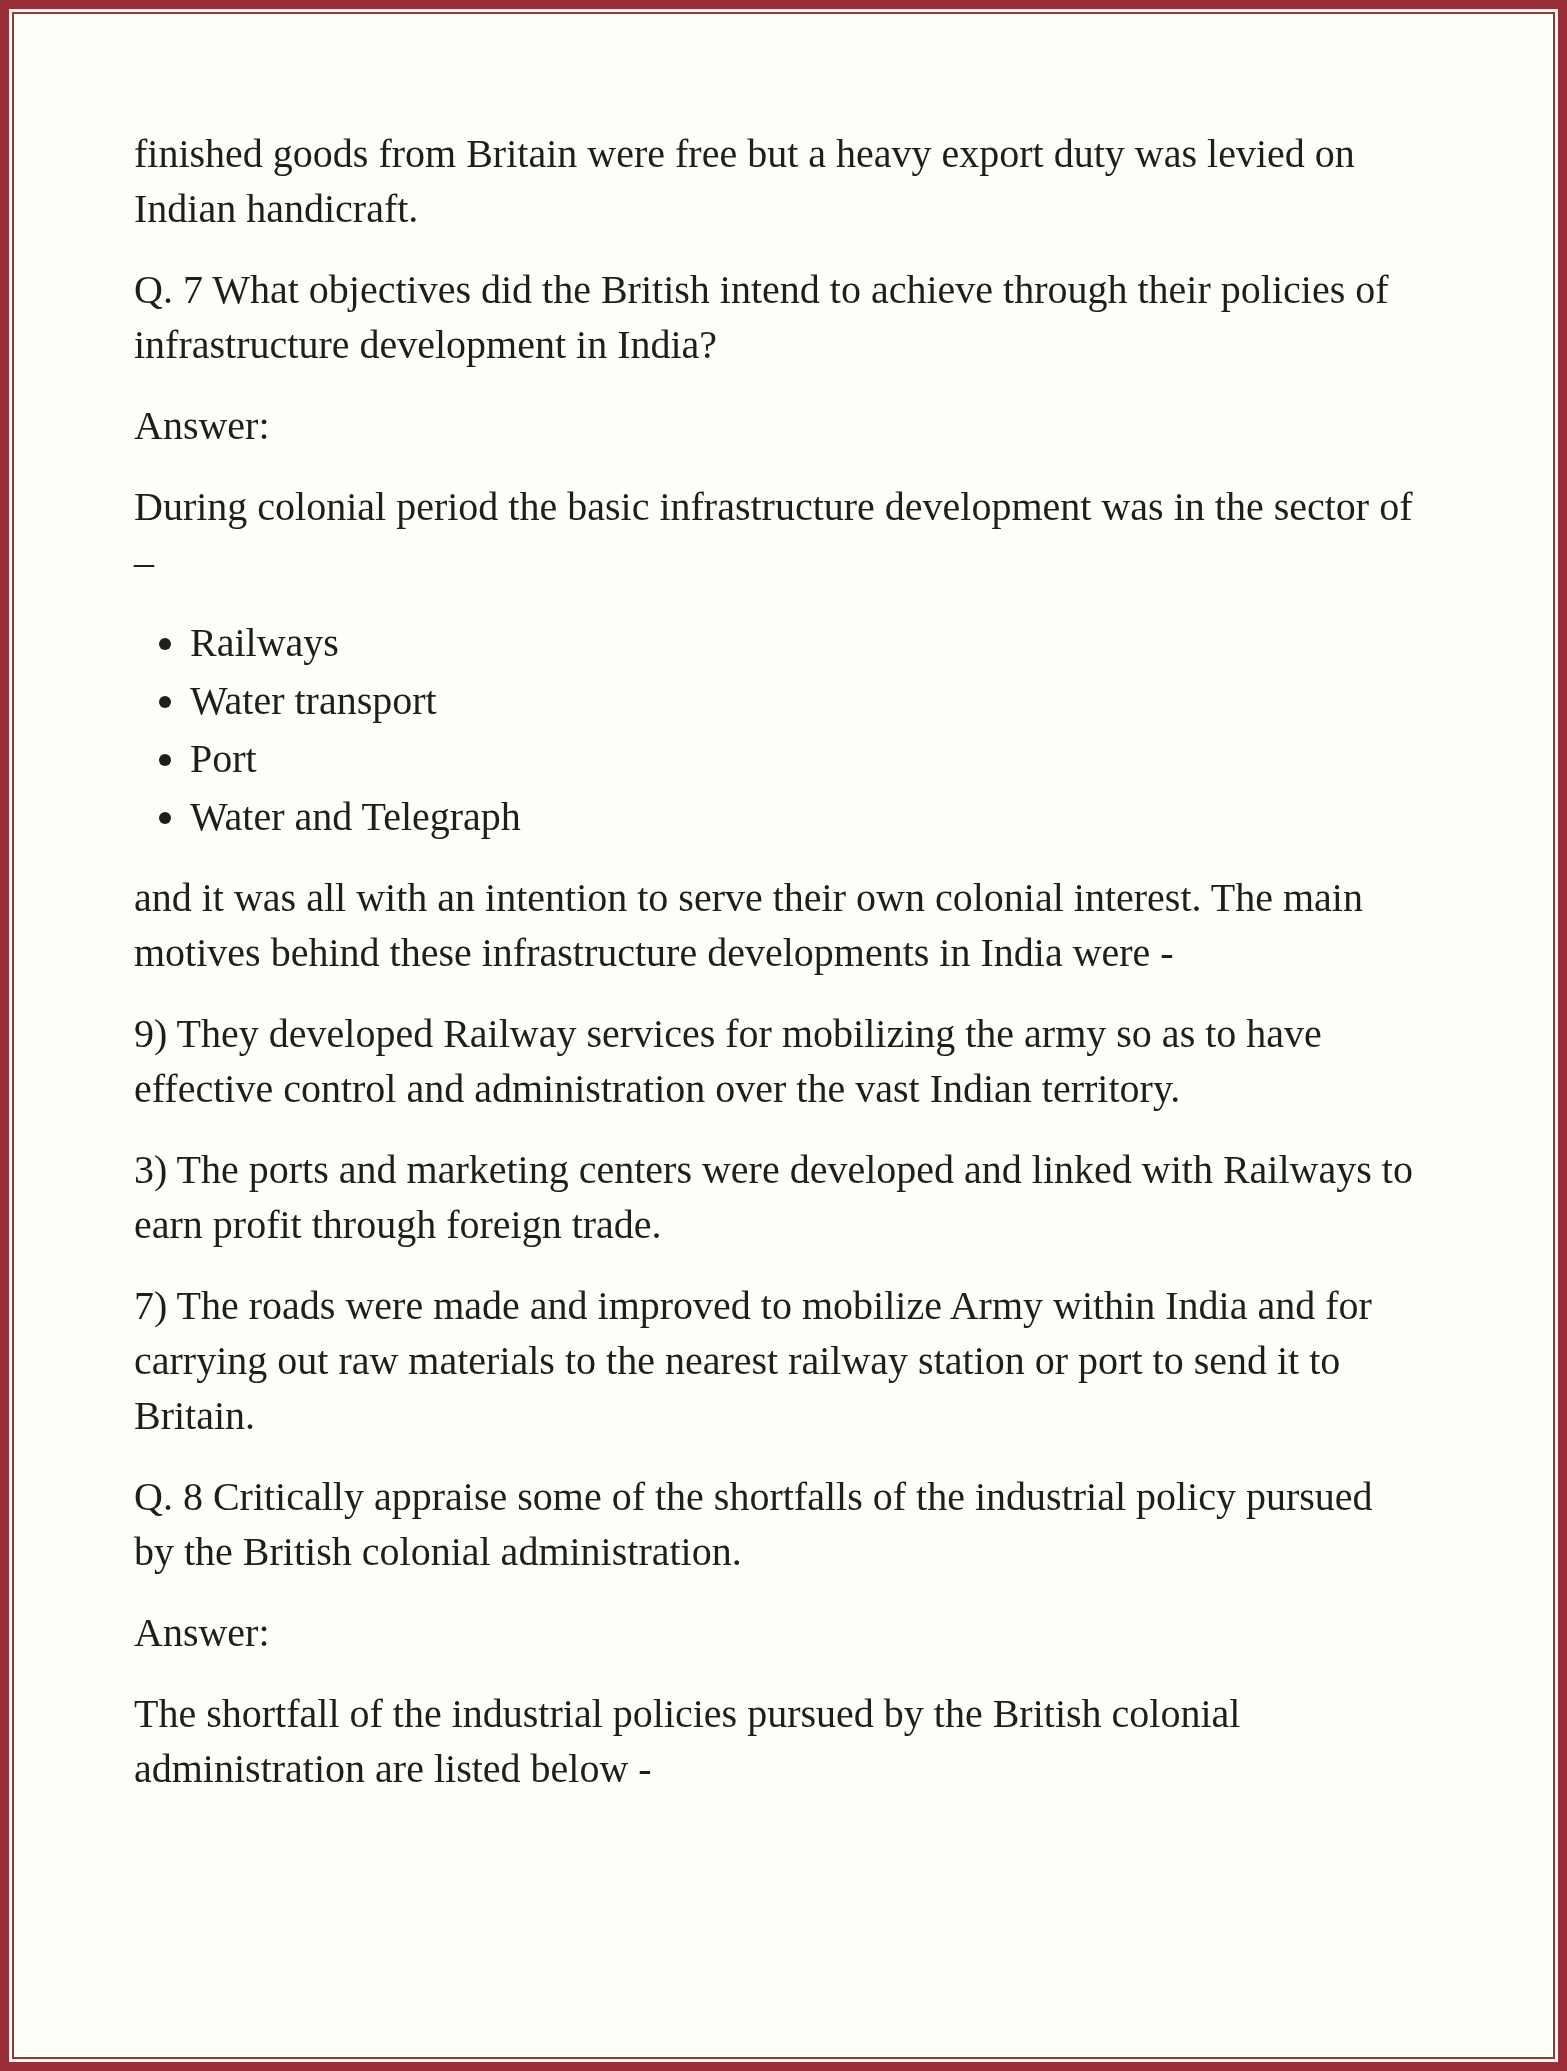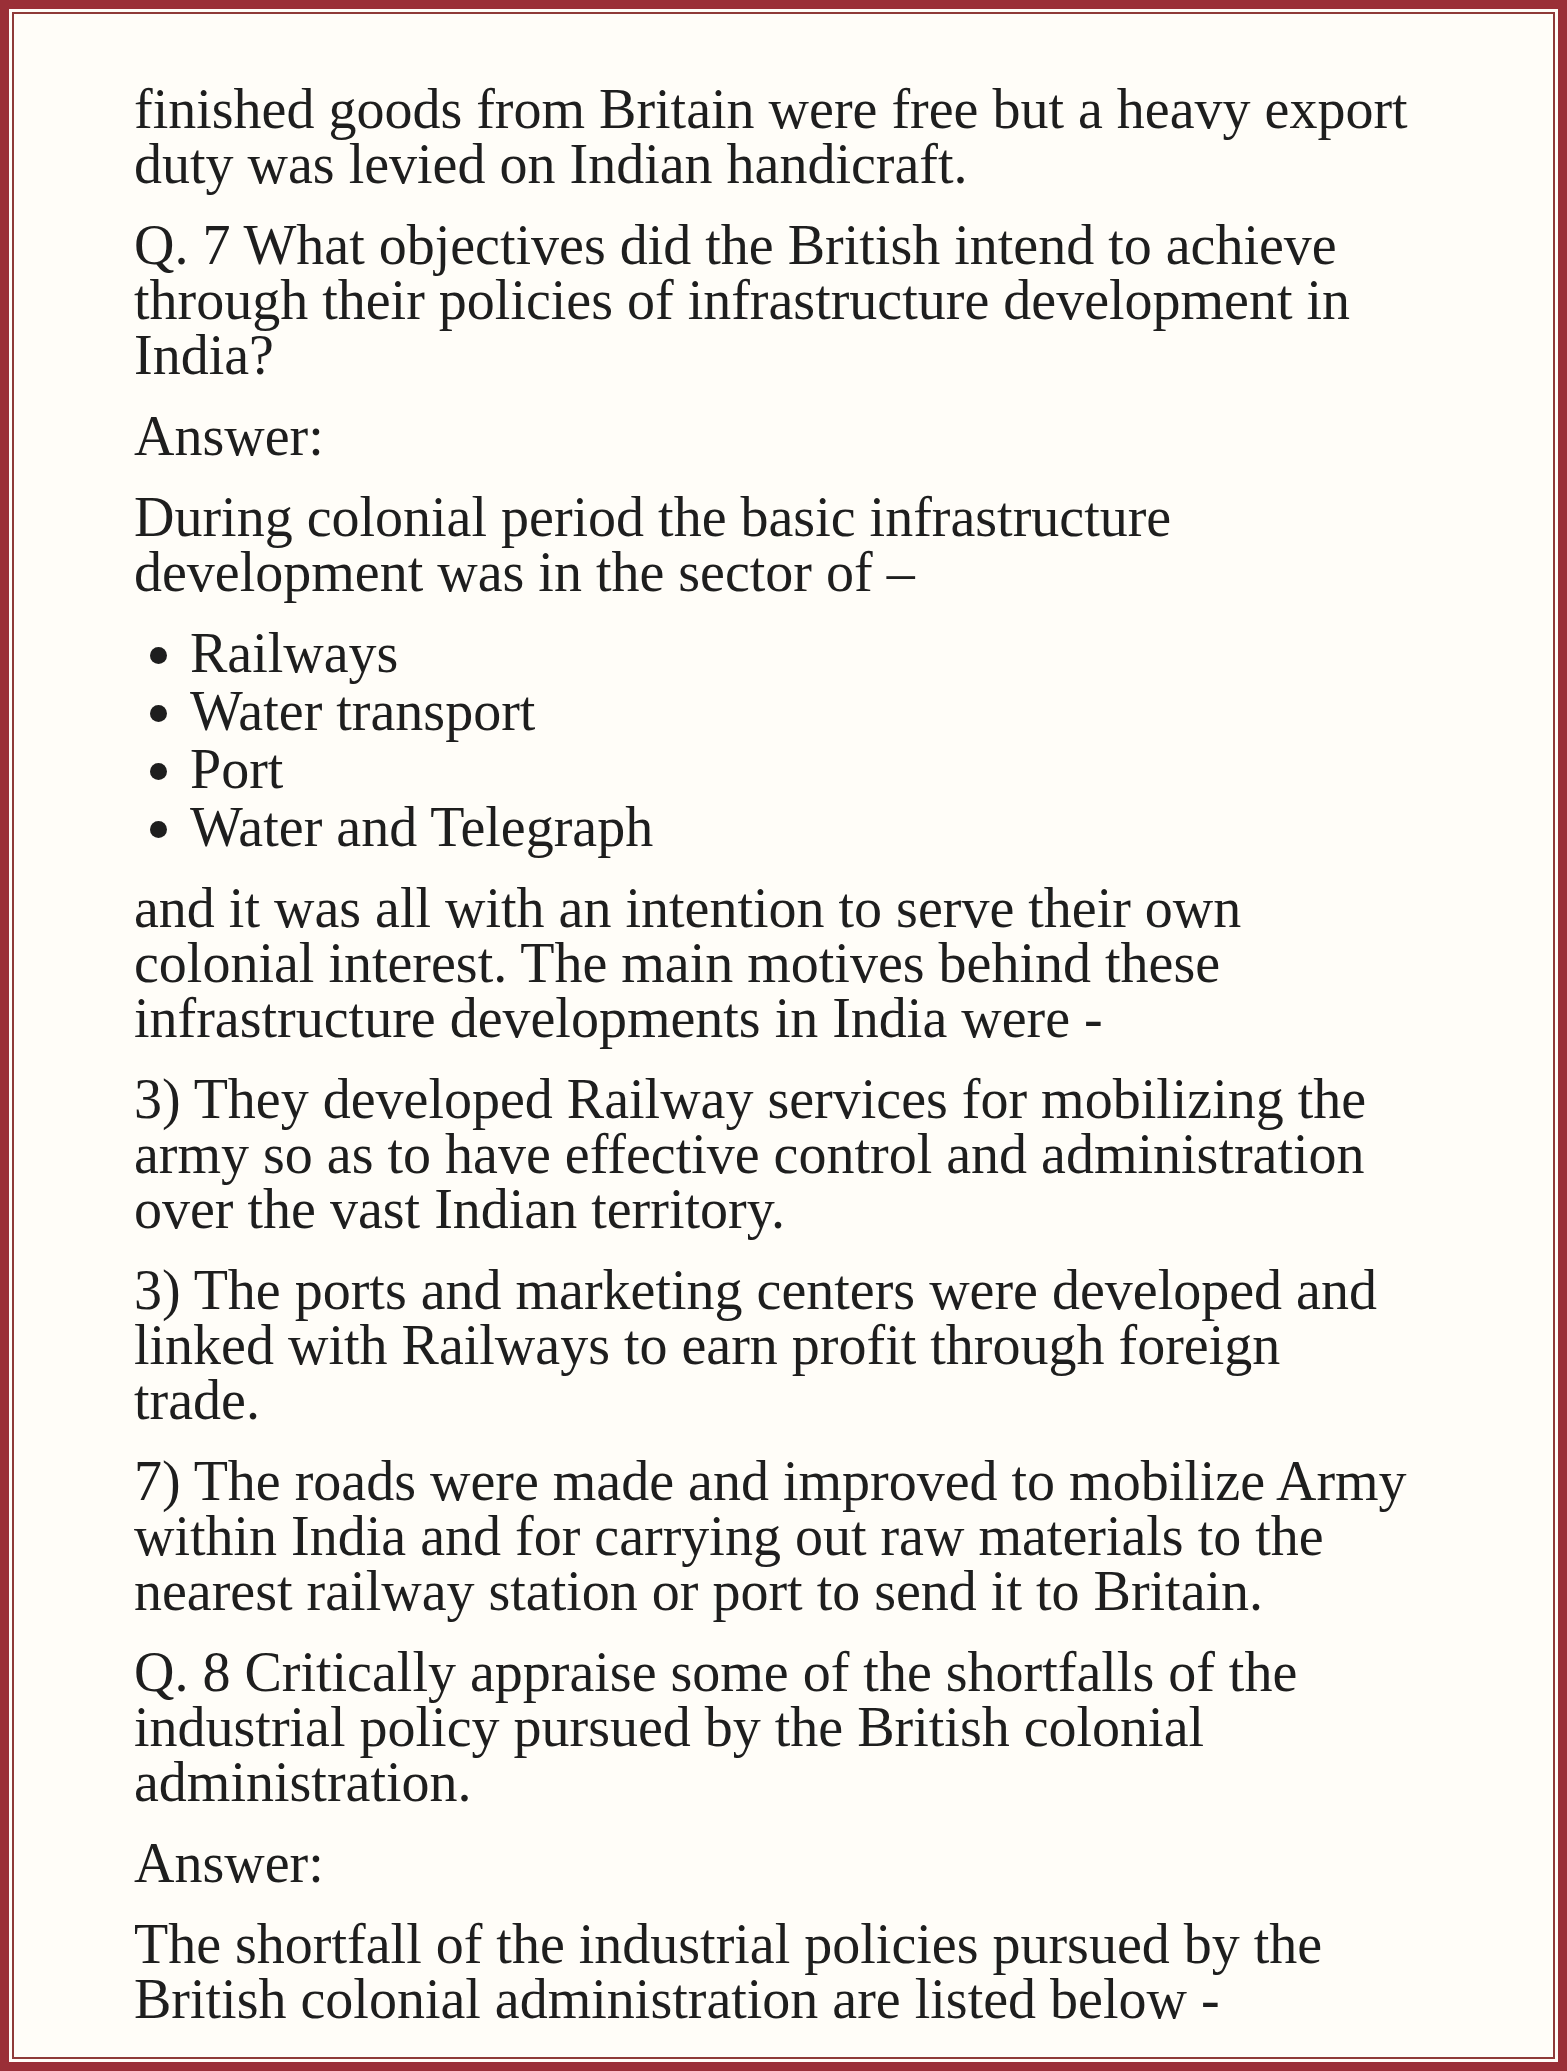--- a/index.html
+++ b/index.html
@@ -21,23 +21,23 @@
   }
   .inner-frame {
     box-sizing: border-box;
     width: 100%;
     height: 100%;
     border: 2px solid #8f3a38;
     overflow: hidden;
   }
   .doc-content {
     box-sizing: border-box;
-    padding: 68px 139px 0 120px;
+    padding: 112px 139px 0 120px;
     font-family: "Liberation Serif", "DejaVu Serif", serif;
-    font-size: 56px;
+    font-size: 40px;
     line-height: 55px;
     color: #1e1e1e;
   }
   .doc-content p {
     margin: 0 0 26px 0;
   }
   ul.sector-list {
     margin: 26px 0 26px 0;
     padding-left: 56px;
     list-style: disc;
@@ -64,21 +64,21 @@
 
       <ul class="sector-list">
         <li>Railways</li>
         <li>Water transport</li>
         <li>Port</li>
         <li>Water and Telegraph</li>
       </ul>
 
       <p>and it was all with an intention to serve their own colonial interest. The main motives behind these infrastructure developments in India were -</p>
 
-      <p>3) They developed Railway services for mobilizing the army so as to have effective control and administration over the vast Indian territory.</p>
+      <p>9) They developed Railway services for mobilizing the army so as to have effective control and administration over the vast Indian territory.</p>
 
       <p>3) The ports and marketing centers were developed and linked with Railways to earn profit through foreign trade.</p>
 
       <p>7) The roads were made and improved to mobilize Army within India and for carrying out raw materials to the nearest railway station or port to send it to Britain.</p>
 
       <p>Q. 8 Critically appraise some of the shortfalls of the industrial policy pursued by the British colonial administration.</p>
 
       <p>Answer:</p>
 
       <p>The shortfall of the industrial policies pursued by the British colonial administration are listed below -</p>

